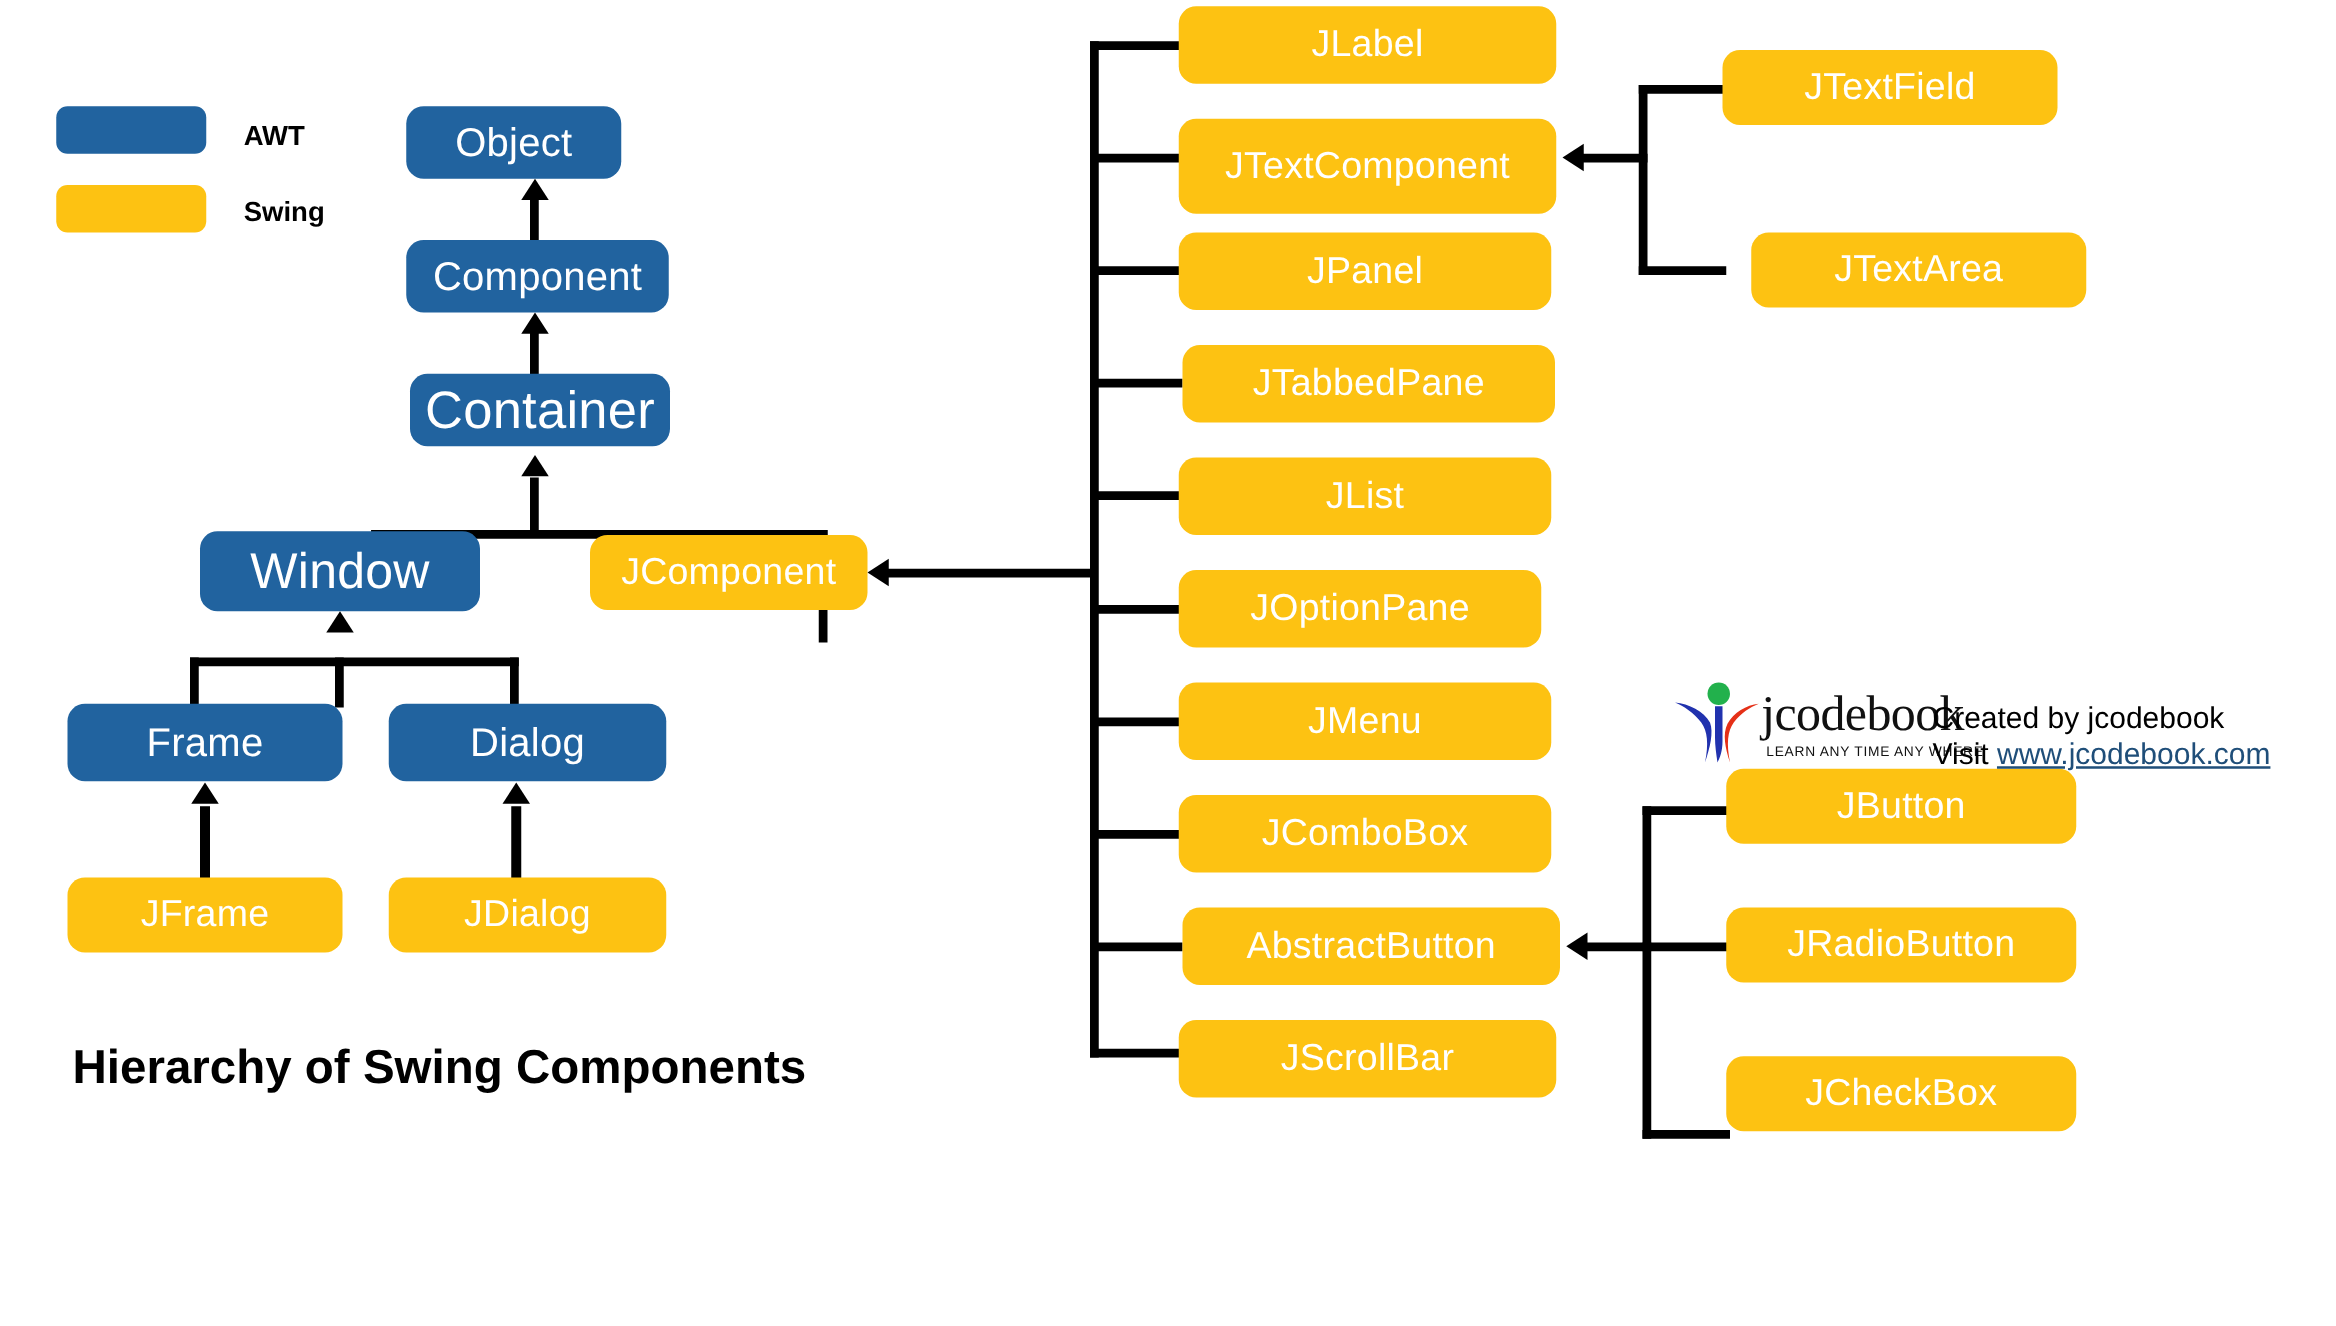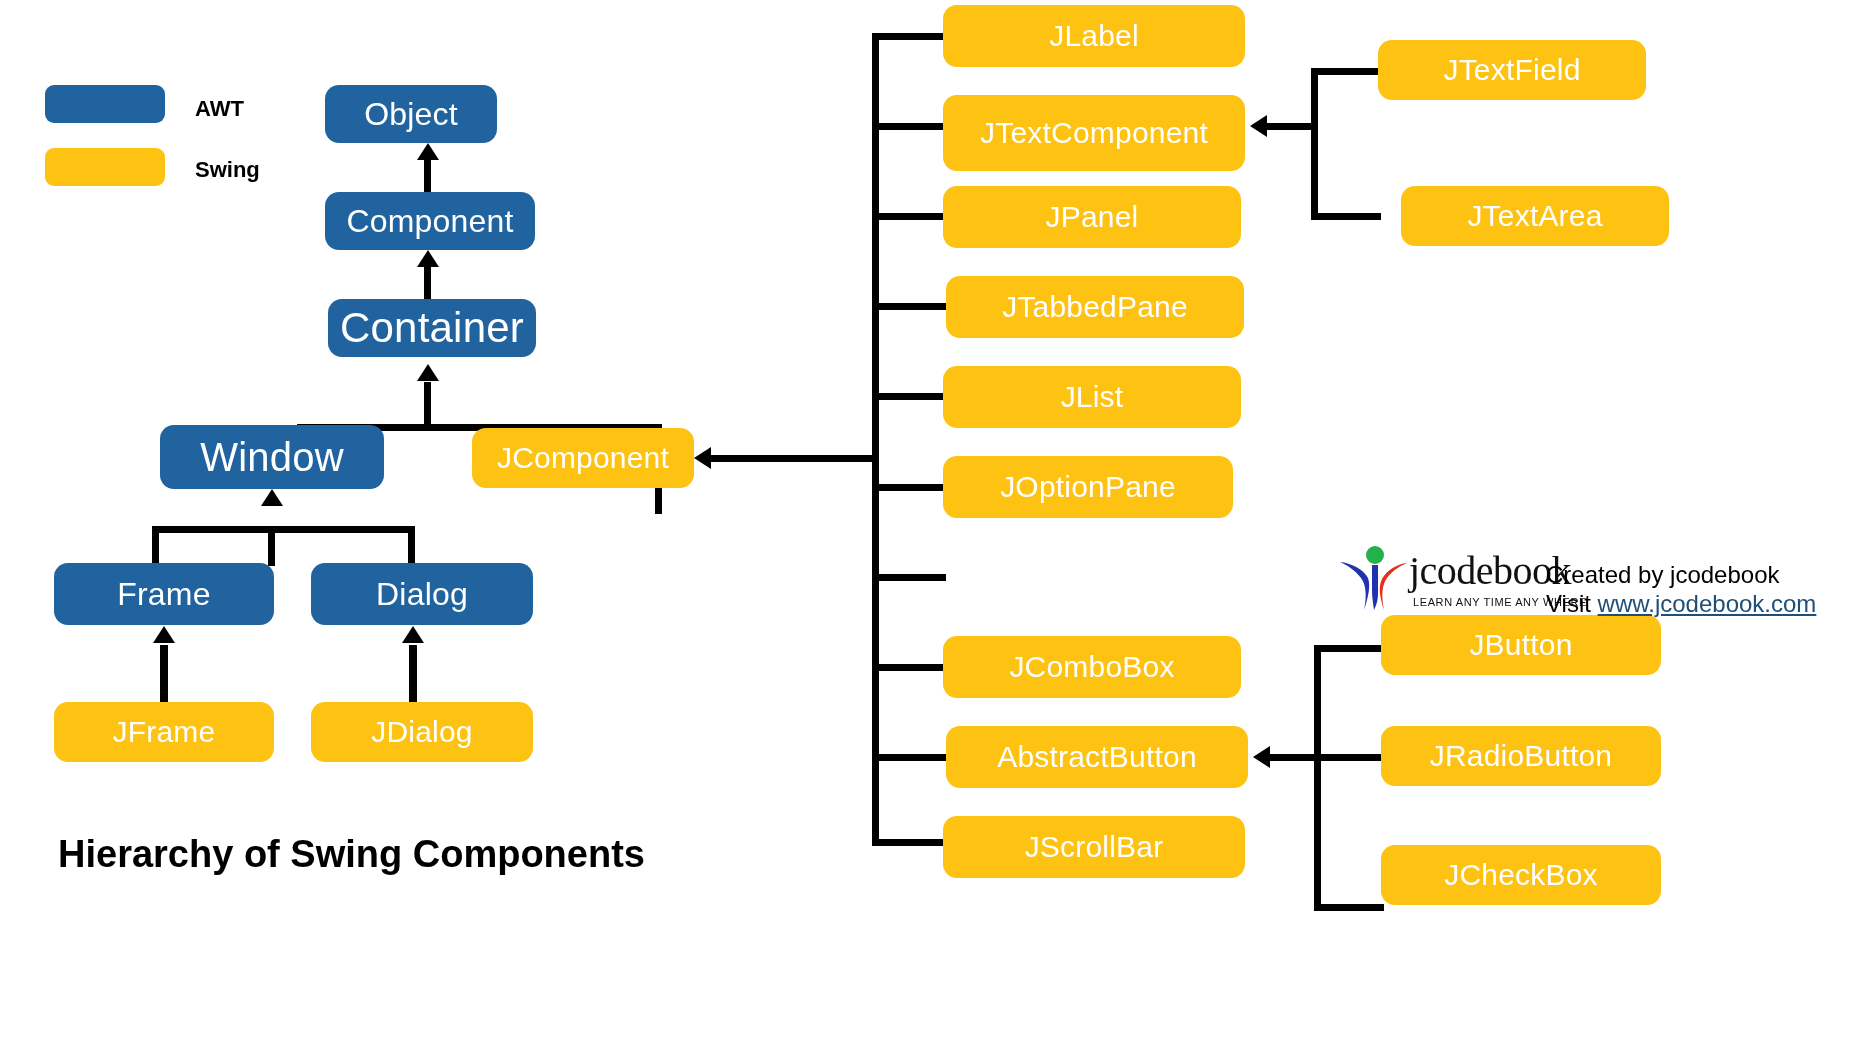--- a/index.html
+++ b/index.html
@@ -196,20 +196,21 @@
   <div class="line" style="left:872px; top:664px; width:74px; height:7px;"></div>
   <div class="line" style="left:872px; top:754px; width:74px; height:7px;"></div>
   <div class="line" style="left:872px; top:839px; width:74px; height:7px;"></div>
 
   <div class="node swing" style="left:943px; top:5px; width:302px; height:62px; font-size:30px;">JLabel</div>
   <div class="node swing" style="left:943px; top:95px; width:302px; height:76px; font-size:30px;">JTextComponent</div>
   <div class="node swing" style="left:946px; top:276px; width:298px; height:62px; font-size:30px;">JTabbedPane</div>
   <div class="node swing" style="left:943px; top:186px; width:298px; height:62px; font-size:30px;">JPanel</div>
   <div class="node swing" style="left:943px; top:366px; width:298px; height:62px; font-size:30px;">JList</div>
   <div class="node swing" style="left:943px; top:456px; width:290px; height:62px; font-size:30px;">JOptionPane</div>
+  <div class="node swing" style="left:943px; top:546px; width:298px; height:62px; font-size:30px;">JMenu</div>
   <div class="node swing" style="left:943px; top:636px; width:298px; height:62px; font-size:30px;">JComboBox</div>
   <div class="node swing" style="left:946px; top:726px; width:302px; height:62px; font-size:30px;">AbstractButton</div>
   <div class="node swing" style="left:943px; top:816px; width:302px; height:62px; font-size:30px;">JScrollBar</div>
 
   <div class="arrow-left" style="left:1250px; top:115px;"></div>
   <div class="line" style="left:1266px; top:123px; width:52px; height:7px;"></div>
   <div class="line" style="left:1311px; top:68px; width:7px; height:152px;"></div>
   <div class="line" style="left:1311px; top:68px; width:70px; height:7px;"></div>
   <div class="line" style="left:1311px; top:213px; width:70px; height:7px;"></div>
 

